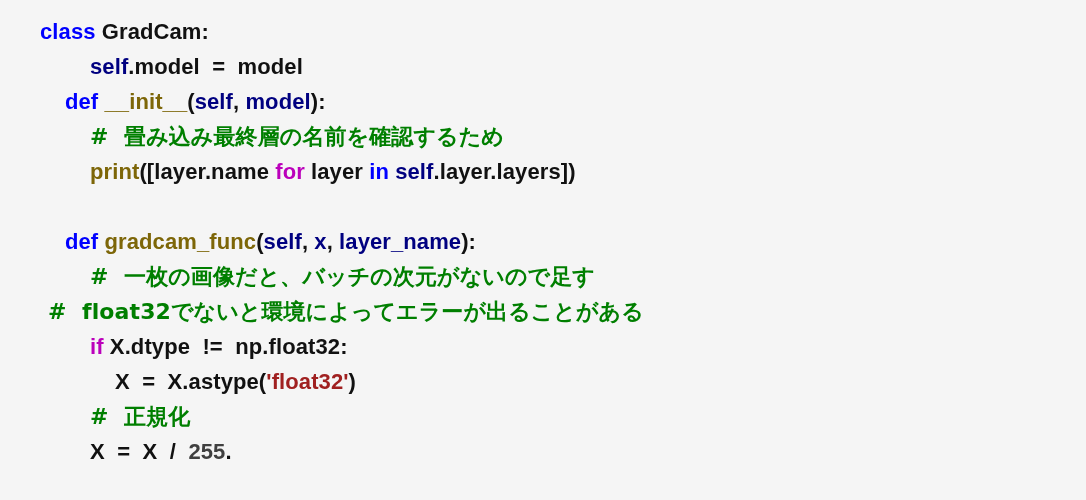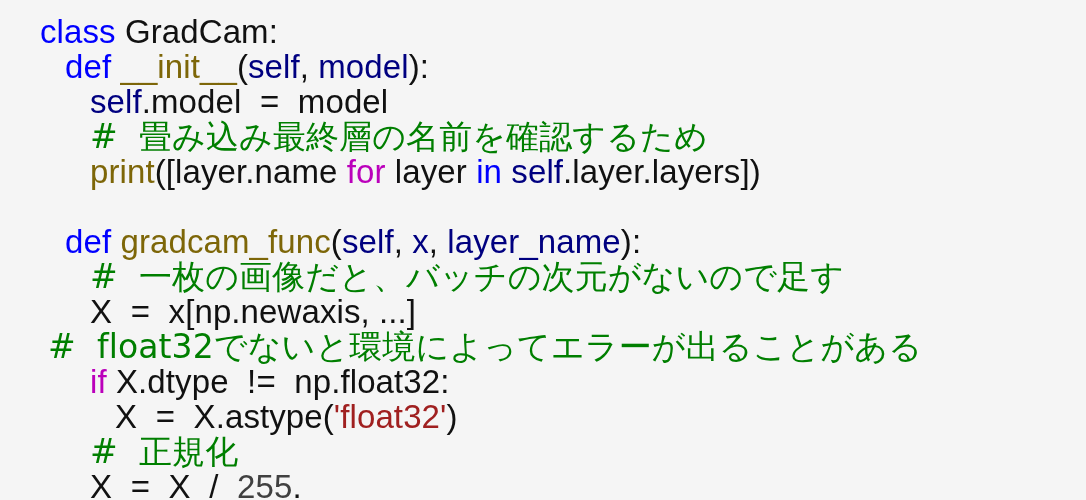--- a/index.html
+++ b/index.html
@@ -19,26 +19,27 @@
     top: 0;
     width: 1086px;
     height: 500px;
     background: #f5f5f5;
     padding: 14px 0 0 0;
     box-sizing: border-box;
   }
   .code-line {
     height: 35px;
     line-height: 35px;
-    font-size: 33px;
+    font-size: 22px;
     white-space: pre;
     color: #111111;
     padding-left: 40px;
     box-sizing: border-box;
     letter-spacing: 0.1px;
+    font-weight: bold;
   }
   .code-line.blank {
     height: 35px;
   }
   .tok { white-space: pre; }
   .tok-kw      { color: #0000ff; }
   .tok-kw2     { color: #bb00bb; }
   .tok-fn      { color: #7d6608; }
   .tok-self    { color: #000080; }
   .tok-param   { color: #000080; }
@@ -48,26 +49,25 @@
   .tok-plain   { color: #111111; }
   .tok-comment.jp {
     font-family: "DejaVu Sans", "Liberation Sans", sans-serif;
   }
 </style>
 </head>
 <body>
 
 <div id="code-block">
     <div class="code-line" style="padding-left: 40px;"><span class="tok tok-kw">class</span><span class="tok tok-plain"> </span><span class="tok tok-plain">GradCam</span><span class="tok tok-plain">:</span></div>
+    <div class="code-line" style="padding-left: 90px;"><span class="tok tok-self">self</span><span class="tok tok-plain">.model  =  model</span></div>
     <div class="code-line" style="padding-left: 65px;"><span class="tok tok-kw">def</span><span class="tok tok-plain"> </span><span class="tok tok-fn">__init__</span><span class="tok tok-plain">(</span><span class="tok tok-self">self</span><span class="tok tok-plain">, </span><span class="tok tok-param">model</span><span class="tok tok-plain">):</span></div>
-    <div class="code-line" style="padding-left: 90px;"><span class="tok tok-self">self</span><span class="tok tok-plain">.model  =  model</span></div>
     <div class="code-line" style="padding-left: 90px;"><span class="tok tok-comment jp">#  畳み込み最終層の名前を確認するため</span></div>
     <div class="code-line" style="padding-left: 90px;"><span class="tok tok-fn">print</span><span class="tok tok-plain">([layer.name </span><span class="tok tok-kw2">for</span><span class="tok tok-plain"> layer </span><span class="tok tok-kw">in</span><span class="tok tok-plain"> </span><span class="tok tok-self">self</span><span class="tok tok-plain">.layer.layers])</span></div>
     <div class="code-line blank" style="padding-left: 40px;"></div>
     <div class="code-line" style="padding-left: 65px;"><span class="tok tok-kw">def</span><span class="tok tok-plain"> </span><span class="tok tok-fn">gradcam_func</span><span class="tok tok-plain">(</span><span class="tok tok-self">self</span><span class="tok tok-plain">, </span><span class="tok tok-param">x</span><span class="tok tok-plain">, </span><span class="tok tok-param">layer_name</span><span class="tok tok-plain">):</span></div>
     <div class="code-line" style="padding-left: 90px;"><span class="tok tok-comment jp">#  一枚の画像だと、バッチの次元がないので足す</span></div>
-    <div class="code-line" style="padding-left: 90px;"><span class="tok tok-plain">X  =  x[np.newaxis, ...]</span></div>
     <div class="code-line" style="padding-left: 48px;"><span class="tok tok-comment jp">#  float32でないと環境によってエラーが出ることがある</span></div>
     <div class="code-line" style="padding-left: 90px;"><span class="tok tok-kw2">if</span><span class="tok tok-plain"> X.dtype  !=  np.float32:</span></div>
     <div class="code-line" style="padding-left: 115px;"><span class="tok tok-plain">X  =  X.astype(</span><span class="tok tok-string">'float32'</span><span class="tok tok-plain">)</span></div>
     <div class="code-line" style="padding-left: 90px;"><span class="tok tok-comment jp">#  正規化</span></div>
     <div class="code-line" style="padding-left: 90px;"><span class="tok tok-plain">X  =  X  /  </span><span class="tok tok-num">255</span><span class="tok tok-plain">.</span></div>
   </div>
 
 </body></html>

